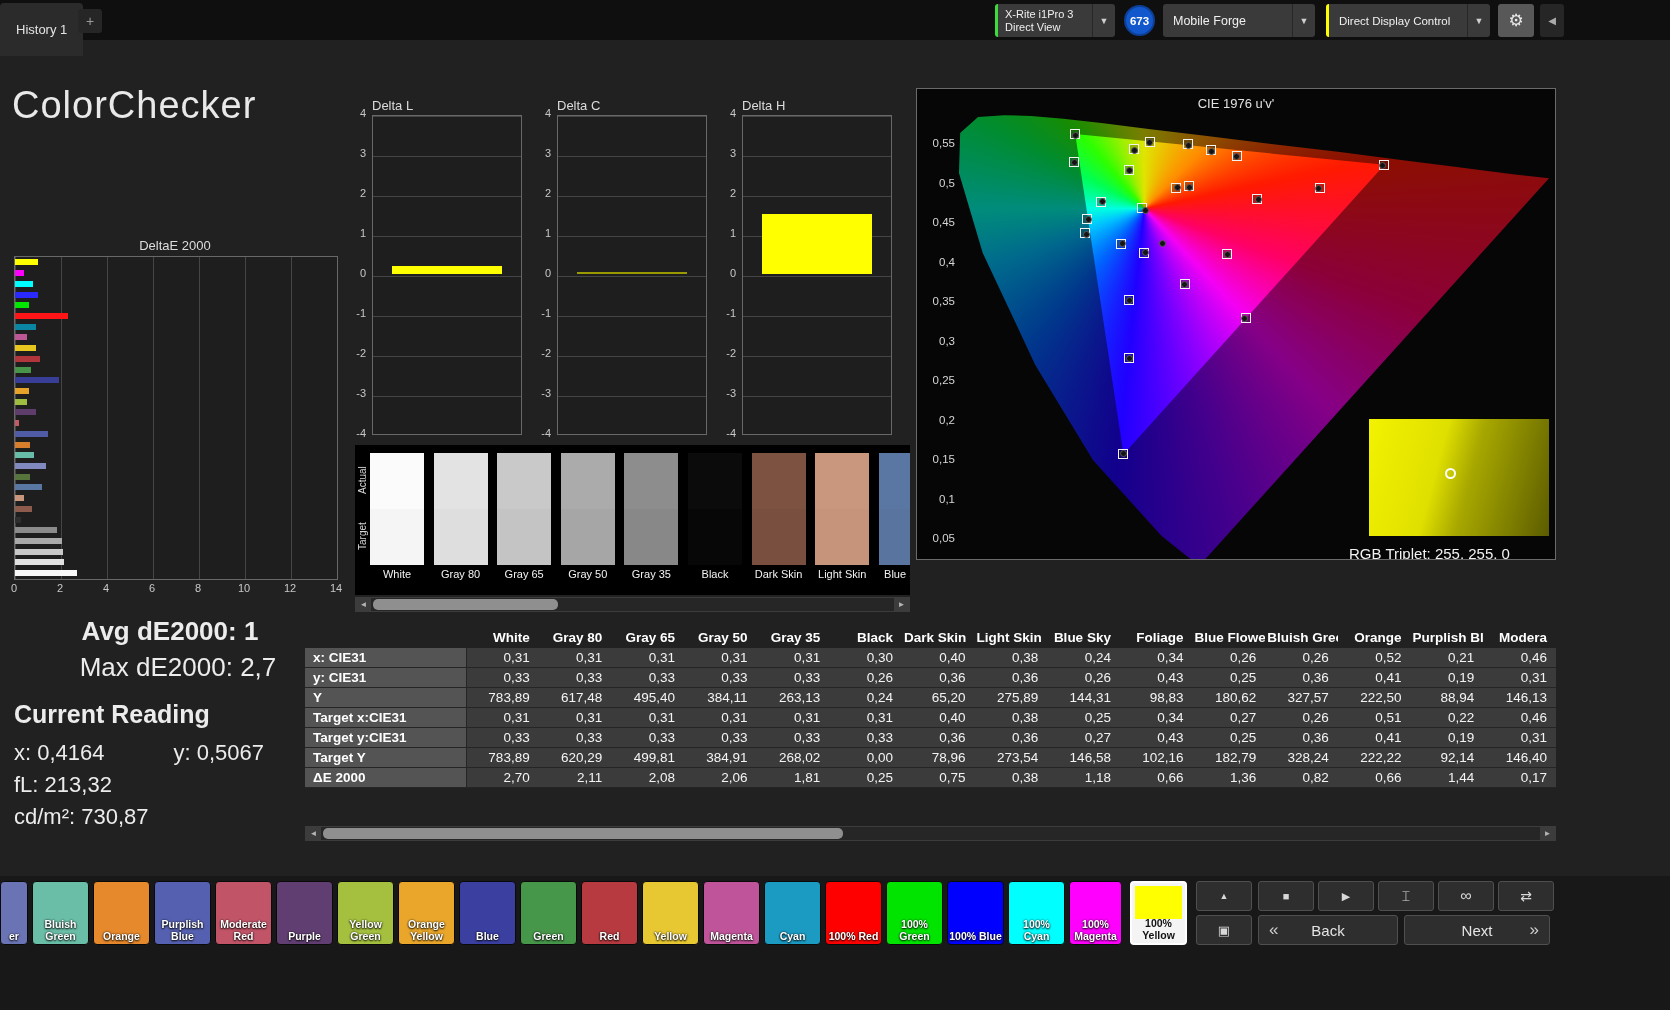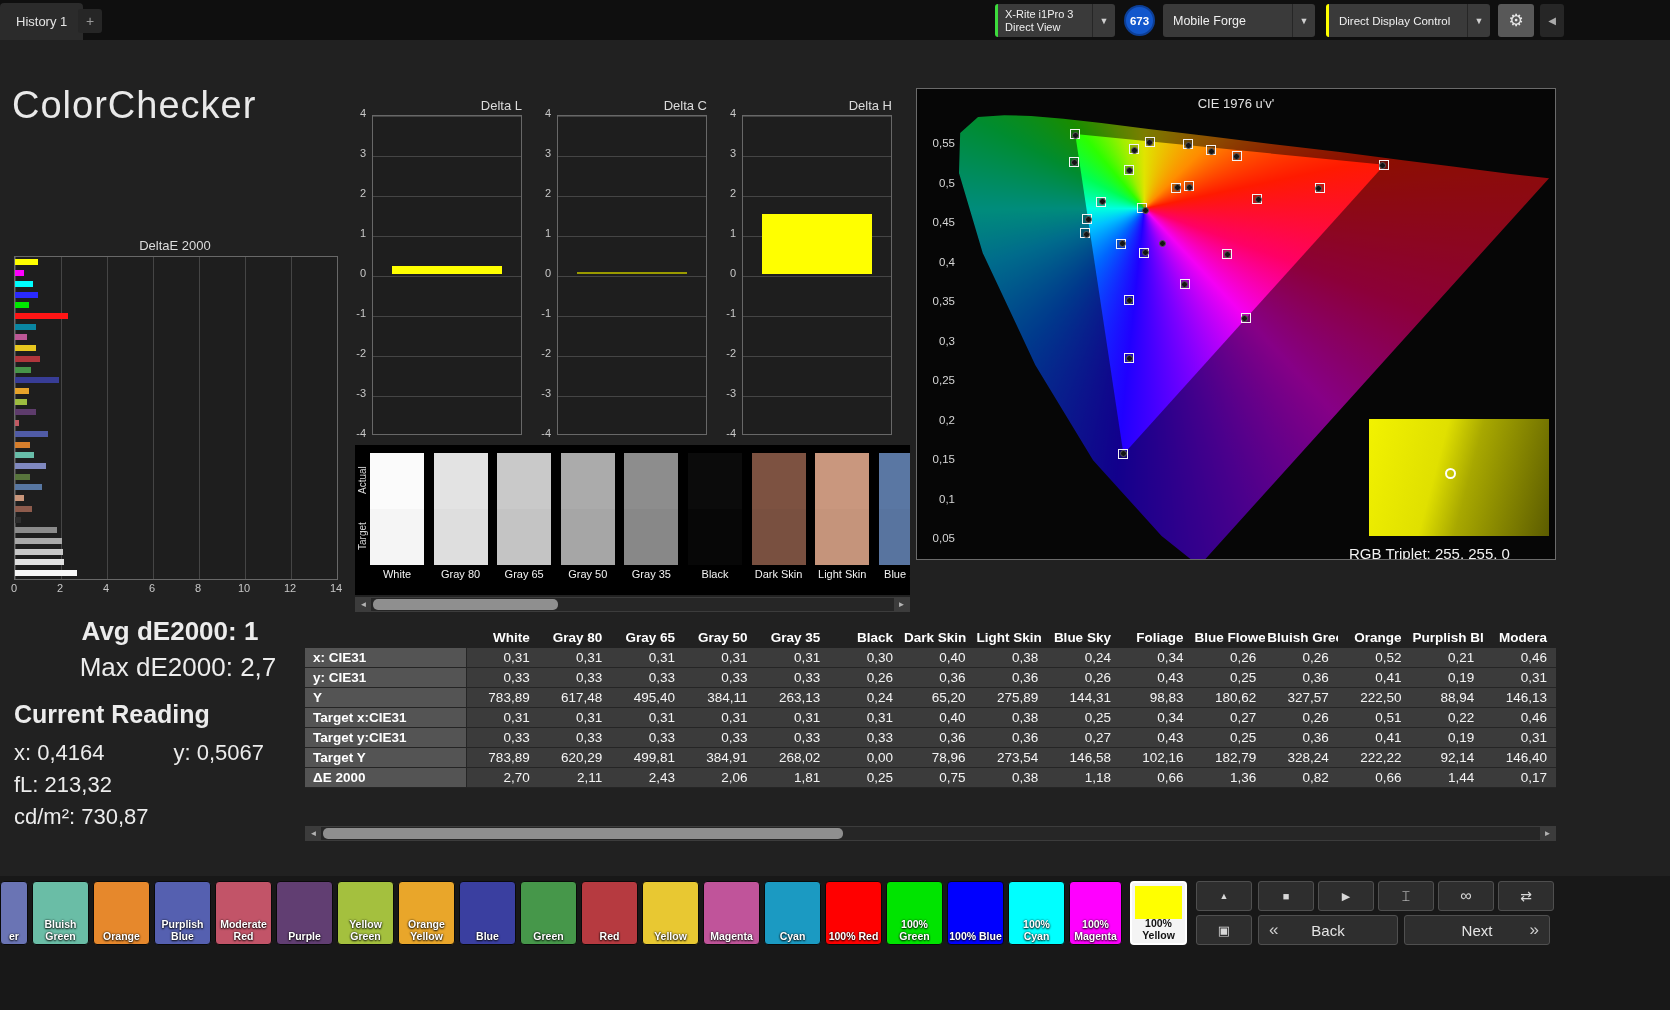--- a/index.html
+++ b/index.html
@@ -4,21 +4,21 @@
 <style>
   html,body { margin:0; padding:0; background:#000; }
   .app {
     position:relative; width:1670px; height:1010px; overflow:hidden;
     background:#212121; font-family:"Liberation Sans", sans-serif;
     -webkit-font-smoothing:antialiased; color:#e8e8e8;
   }
   
   .topbar { position:absolute; left:0; top:0; width:1670px; height:40px; background:#0f0f0f; }
   .tab { position:absolute; left:0; top:3px; height:37px; background:#2b2b2b; color:#e4e4e4;
-         font-size:13px; display:flex; align-items:center; padding:0 16px; border-radius:4px 4px 0 0; }
+         font-size:13px; display:flex; align-items:center; padding:8px 16px; border-radius:4px 4px 0 0; }
   .tab-plus { position:absolute; left:78px; top:9px; width:24px; height:24px; background:#262626; color:#9a9a9a;
          font-size:14px; display:flex; align-items:center; justify-content:center; border-radius:3px; }
   .tb-btn { position:absolute; top:4px; height:33px; background:#3a3a3a; border-radius:3px;
          display:flex; align-items:center; color:#f0f0f0; box-sizing:border-box; }
   .tb-chev { width:22px; align-self:stretch; display:flex; align-items:center; justify-content:center;
          border-left:1px solid #262626; color:#cfcfcf; font-size:9px; }
   .meter { left:995px; width:120px; border-left:3px solid #3ddc3d; font-size:11px; }
   .tb-lines { flex:1; padding-left:7px; line-height:13px; white-space:nowrap; }
   .tb-label { flex:1; padding-left:10px; white-space:nowrap; }
   .badge { position:absolute; left:1124px; top:5px; width:31px; height:31px; border-radius:50%;
@@ -43,21 +43,21 @@
   .de-title { position:absolute; left:14px; top:238px; width:322px; text-align:center; font-size:13px; color:#dcdcdc; }
   .de-plot { position:absolute; left:14px; top:256px; width:322px; height:322px; border:1px solid #686868;
          background-color:#1e1e1e;
          background-image:repeating-linear-gradient(to right, #454545 0, #454545 1px, transparent 1px, transparent 46px); }
   #de-bars { position:absolute; inset:0; display:flex; flex-direction:column; justify-content:space-around; }
   .de-bar { height:6px; }
   #de-xticks { position:absolute; inset:0; pointer-events:none; }
   .de-xtick { position:absolute; top:582px; width:12px; text-align:center; font-size:11px; color:#c8c8c8; }
   
   #delta-charts { position:absolute; inset:0; pointer-events:none; }
-  .dl-title { position:absolute; top:98px; width:150px; text-align:right; font-size:13px; color:#dcdcdc; }
+  .dl-title { position:absolute; top:98px; width:150px; text-align:left; font-size:13px; color:#dcdcdc; }
   .dl-ylabels { position:absolute; top:115px; width:20px; height:320px; }
   .dl-ytick { position:absolute; right:2px; width:18px; text-align:right; font-size:11px; color:#c8c8c8; }
   .dl-plot { position:absolute; top:115px; width:150px; height:320px; border:1px solid #686868; box-sizing:border-box;
          background-color:#1e1e1e;
          background-image:repeating-linear-gradient(to bottom, #454545 0, #454545 1px, transparent 1px, transparent 40px); }
   .dl-bar { position:absolute; left:19px; width:110px; bottom:160px; }
   
   .strip-panel { position:absolute; left:355px; top:445px; width:555px; height:150px; background:#000; overflow:hidden; }
   #strip-swatches { position:absolute; inset:0; }
   .sw-half { position:absolute; width:54px; height:56px; }
@@ -519,21 +519,21 @@
             <td>182,79</td>
             <td>328,24</td>
             <td>222,22</td>
             <td>92,14</td>
             <td>146,40</td>
           </tr>
           <tr>
             <th>ΔE 2000</th>
             <td>2,70</td>
             <td>2,11</td>
-            <td>2,43</td>
+            <td>2,08</td>
             <td>2,06</td>
             <td>1,81</td>
             <td>0,25</td>
             <td>0,75</td>
             <td>0,38</td>
             <td>1,18</td>
             <td>0,66</td>
             <td>1,36</td>
             <td>0,82</td>
             <td>0,66</td>

